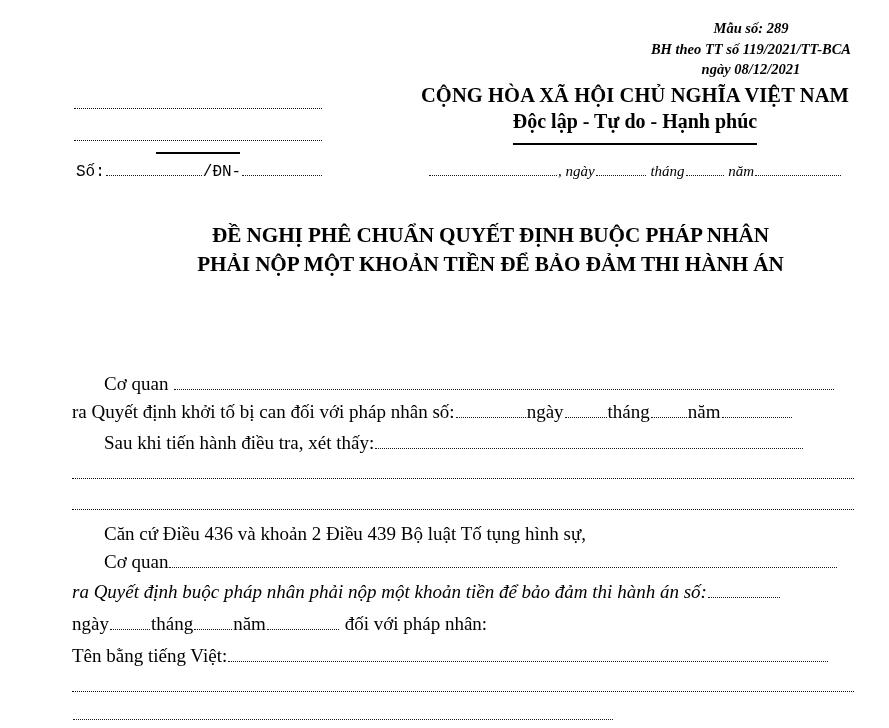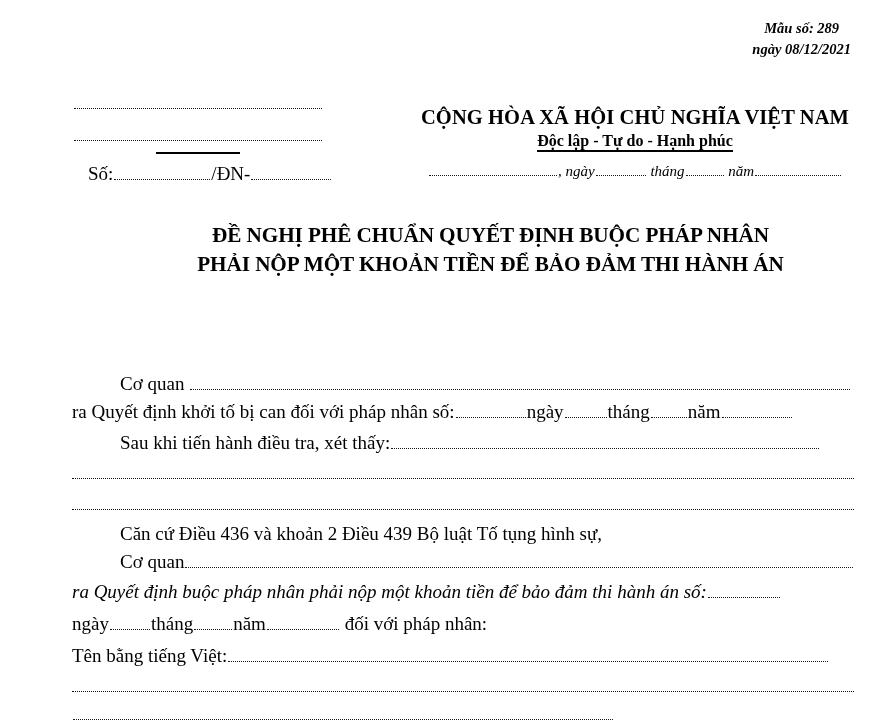--- a/index.html
+++ b/index.html
@@ -77,45 +77,45 @@
     margin: 11px auto 0 auto;
   }
 
   
   .national {
     position: absolute;
     left: 400px;
     top: 84px;
     width: 470px;
     text-align: center;
-    margin-top: 22px;
   }
   .national .l1 {
     font-weight: bold;
     font-size: 20.5px;
     letter-spacing: .1px;
     white-space: nowrap;
   }
   .national .l2 {
     font-weight: bold;
-    font-size: 16px;
+    font-size: 20px;
     margin-top: 3px;
     display: inline-block;
     border-bottom: 2.2px solid #000;
-    padding-bottom: 0;
+    padding-bottom: 10px;
     white-space: nowrap;
   }
 
   
   .so-row {
     position: absolute;
-    left: 88px;
+    left: 76px;
     top: 163px;
-    font-size: 19px;
-    white-space: nowrap;
+    font-size: 16px;
+    white-space: nowrap;
+    font-family: Liberation Mono, monospace;
   }
   .so-row .d1 { width: 96px; }
   .so-row .d2 { width: 80px; }
 
   
   .date-row {
     position: absolute;
     left: 428px;
     top: 163px;
     font-size: 15px;
@@ -156,37 +156,38 @@
   }
   .kinh-gui .d { width: 350px; }
 
   
   .bl {
     position: absolute;
     left: 72px;
     font-size: 19px;
     white-space: nowrap;
   }
-  .bl.indent { left: 120px; }
+  .bl.indent { left: 104px; }
 
   .full-dots {
     position: absolute;
     left: 72px;
     width: 782px;
     height: 0;
     border-bottom: 1.5px dotted #111;
   }
 </style>
 </head>
 <body>
 
 <div class="page">
 
   <div class="form-code">
     <div>Mẫu số: 289</div>
+    <div>BH theo TT số 119/2021/TT-BCA</div>
     <div>ngày 08/12/2021</div>
   </div>
 
   <div class="agency-block">
     <div class="agency-line"></div>
     <div class="agency-line second"></div>
     <div class="agency-rule"></div>
   </div>
 
   <div class="national">

